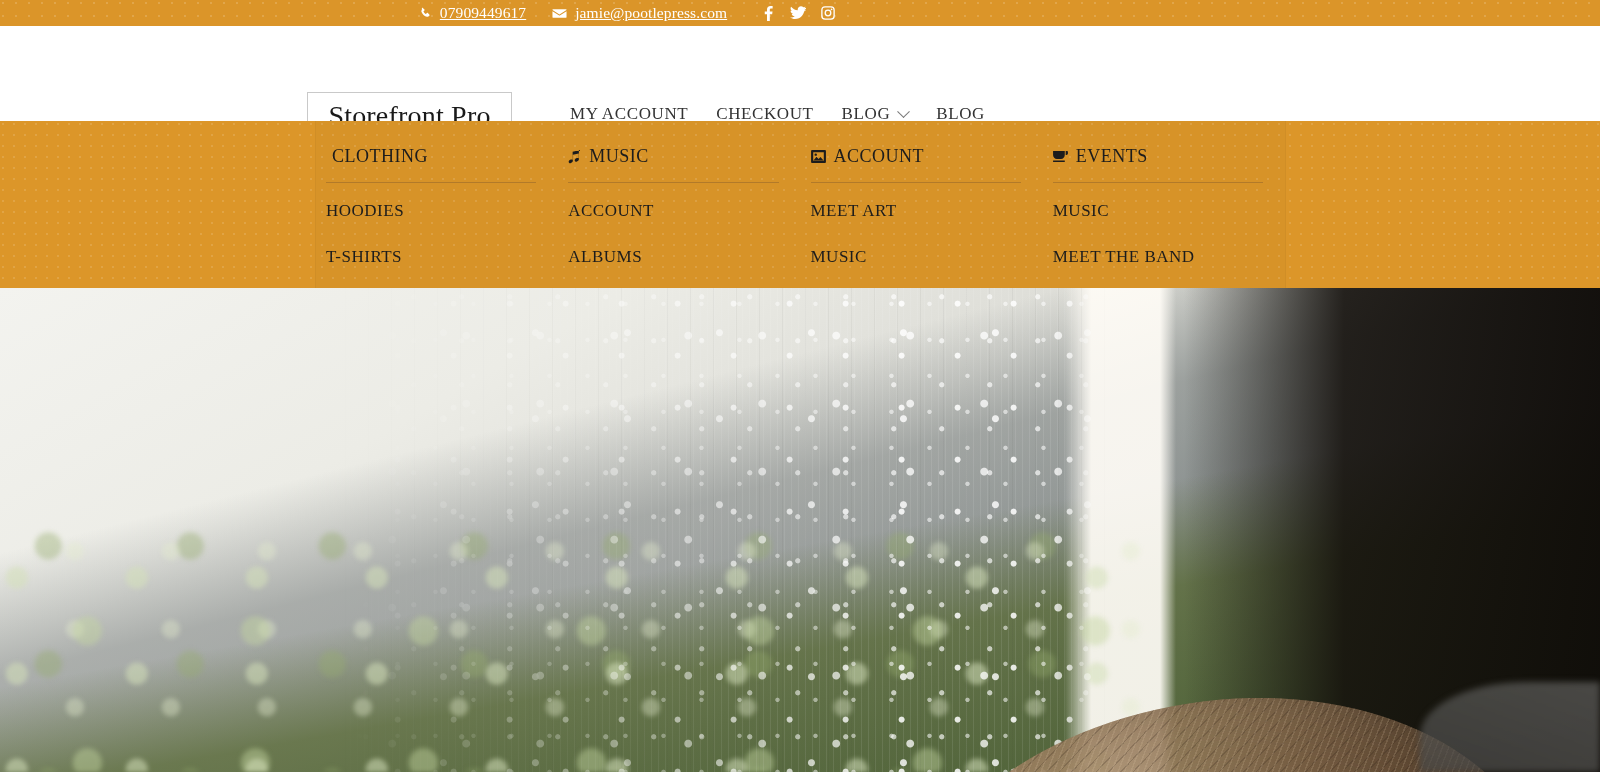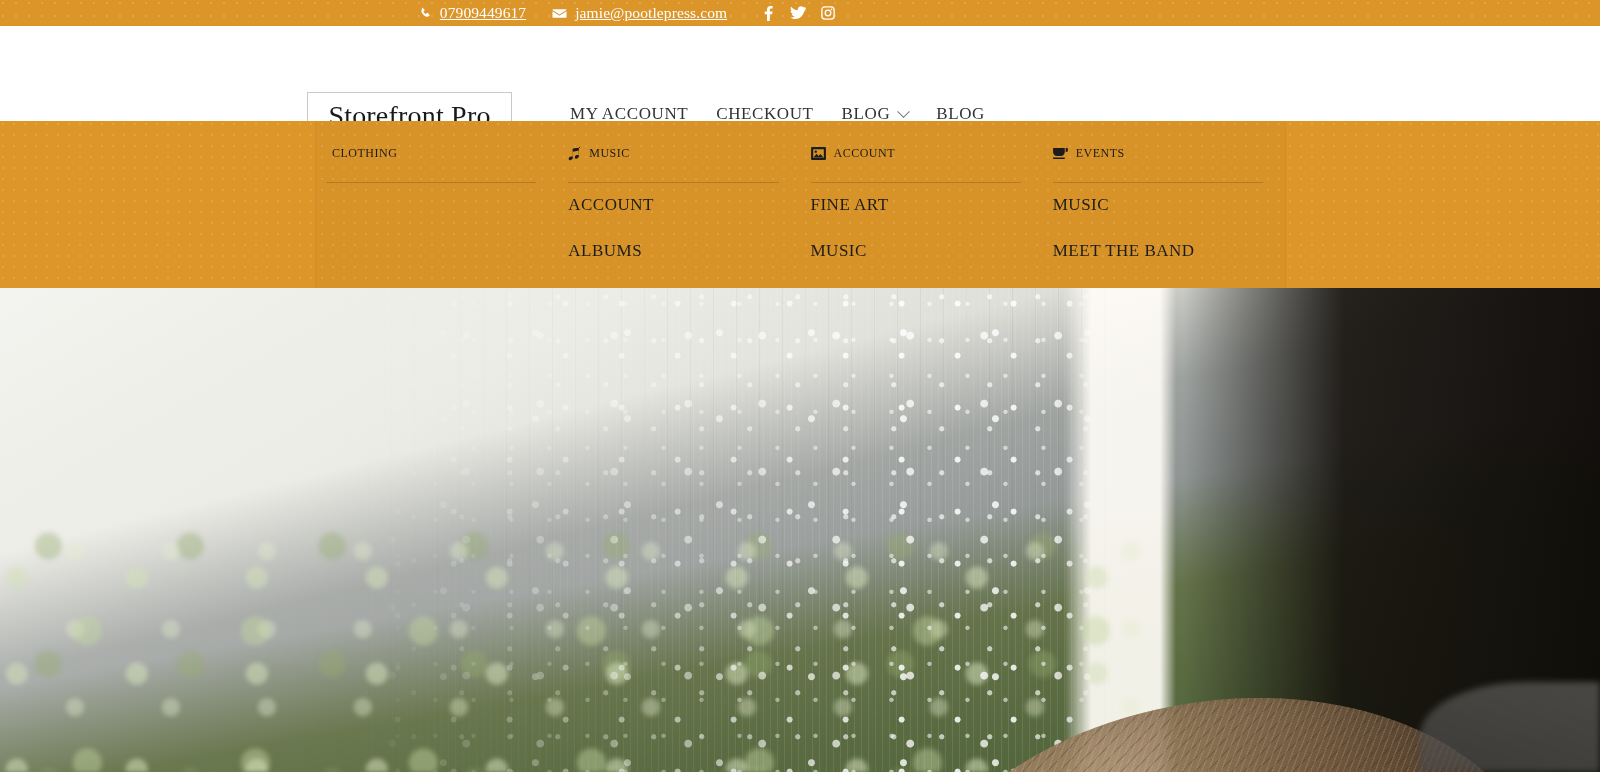--- a/index.html
+++ b/index.html
@@ -178,21 +178,21 @@
   .mega-col {
     width: 242.25px;
     padding-top: 25px;
     position: relative;
   }
   .mega-head {
     display: flex;
     align-items: center;
     gap: 8px;
     font-family: "Liberation Serif", "DejaVu Serif", serif;
-    font-size: 12px;
+    font-size: 18px;
     color: #1c1c1c;
     letter-spacing: 0.5px;
     padding-left: 10px;
     text-decoration: none;
     white-space: nowrap;
   }
   .mega-col-1 .mega-head { padding-left: 16px; }
   .mega-rule {
     position: absolute;
     left: 10px;
@@ -393,20 +393,28 @@
 </div>
 
 <div class="megamenu">
   <div class="mega-inner">
 
     <div class="mega-col mega-col-1">
       <a class="mega-head" href="#">
         <span>CLOTHING</span>
       </a>
       <div class="mega-rule"></div>
+      <ul class="mega-sub">
+        <li>
+          <a href="#">HOODIES</a>
+        </li>
+        <li>
+          <a href="#">T-SHIRTS</a>
+        </li>
+      </ul>
     </div>
 
     <div class="mega-col mega-col-2">
       <a class="mega-head" href="#">
         <span class="mega-icon">
           <svg width="13" height="14" viewBox="0 0 14 15" fill="currentColor">
             <path d="M13 0 5 1.9v8.6c-.5-.3-1.1-.4-1.8-.3C1.9 10.4.8 11.4.7 12.5c-.1 1 .8 1.7 2 1.6 1.3-.1 2.4-1.1 2.5-2.2V5.1l6.3-1.5v5.3c-.5-.3-1.1-.4-1.8-.3-1.3.2-2.4 1.2-2.5 2.3-.1 1 .8 1.7 2 1.6 1.3-.1 2.4-1.1 2.5-2.2V0z"></path>
           </svg>
         </span>
         <span>MUSIC</span>
@@ -429,21 +437,21 @@
             <path d="M1 0h14c.6 0 1 .4 1 1v12c0 .6-.4 1-1 1H1c-.6 0-1-.4-1-1V1c0-.6.4-1 1-1zm1.3 2.3v9.4h11.4V2.3H2.3z"></path>
             <circle cx="5" cy="5" r="1.3"></circle>
             <path d="M2.6 11.2l3.3-4 2.2 2.6 2-2.2 3.3 3.6z"></path>
           </svg>
         </span>
         <span>ACCOUNT</span>
       </a>
       <div class="mega-rule"></div>
       <ul class="mega-sub">
         <li>
-          <a href="#">FINE ART</a>
+          <a href="#">MEET ART</a>
         </li>
         <li>
           <a href="#">MUSIC</a>
         </li>
       </ul>
     </div>
 
     <div class="mega-col mega-col-4">
       <a class="mega-head" href="#">
         <span class="mega-icon">

